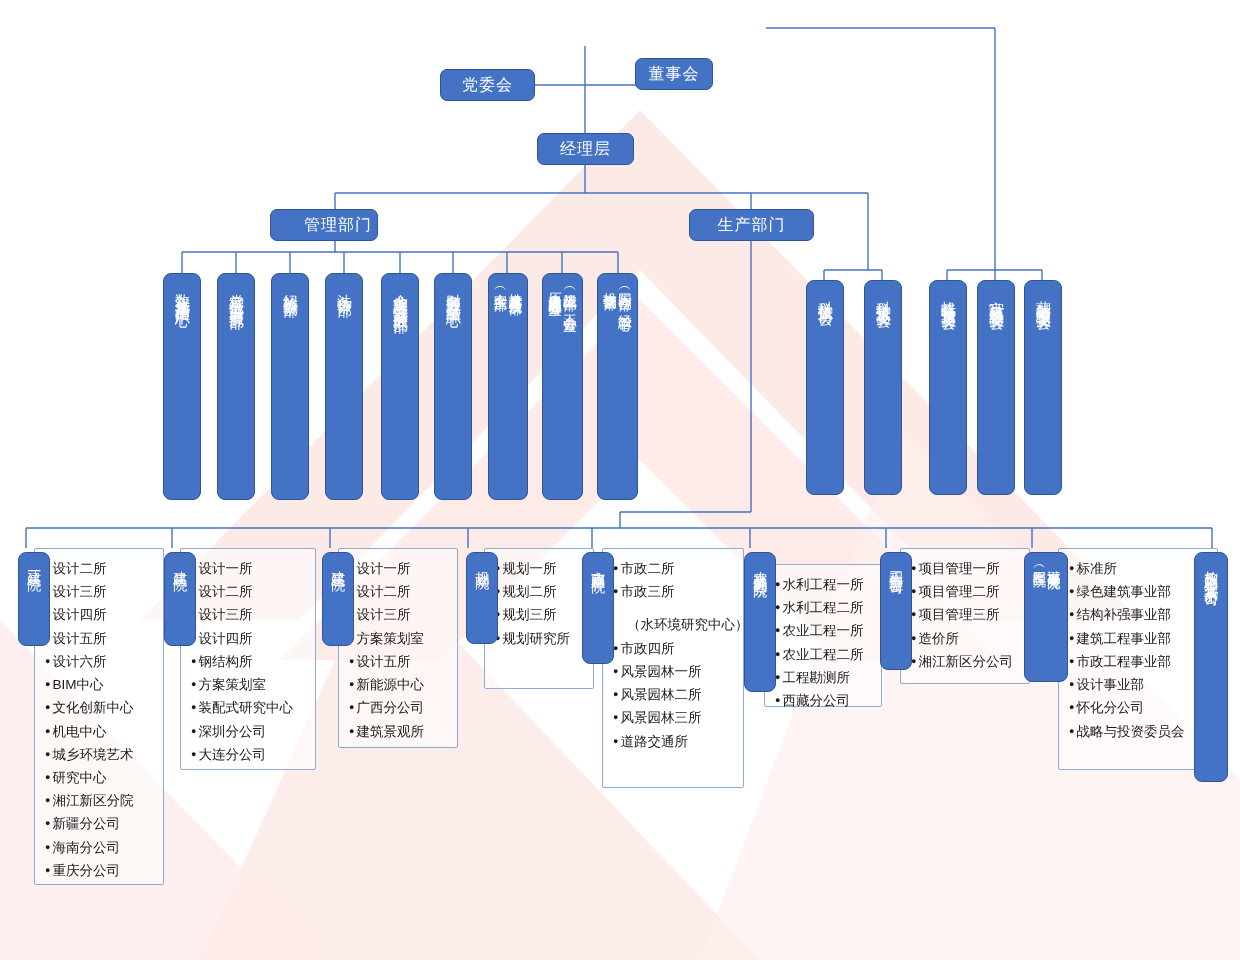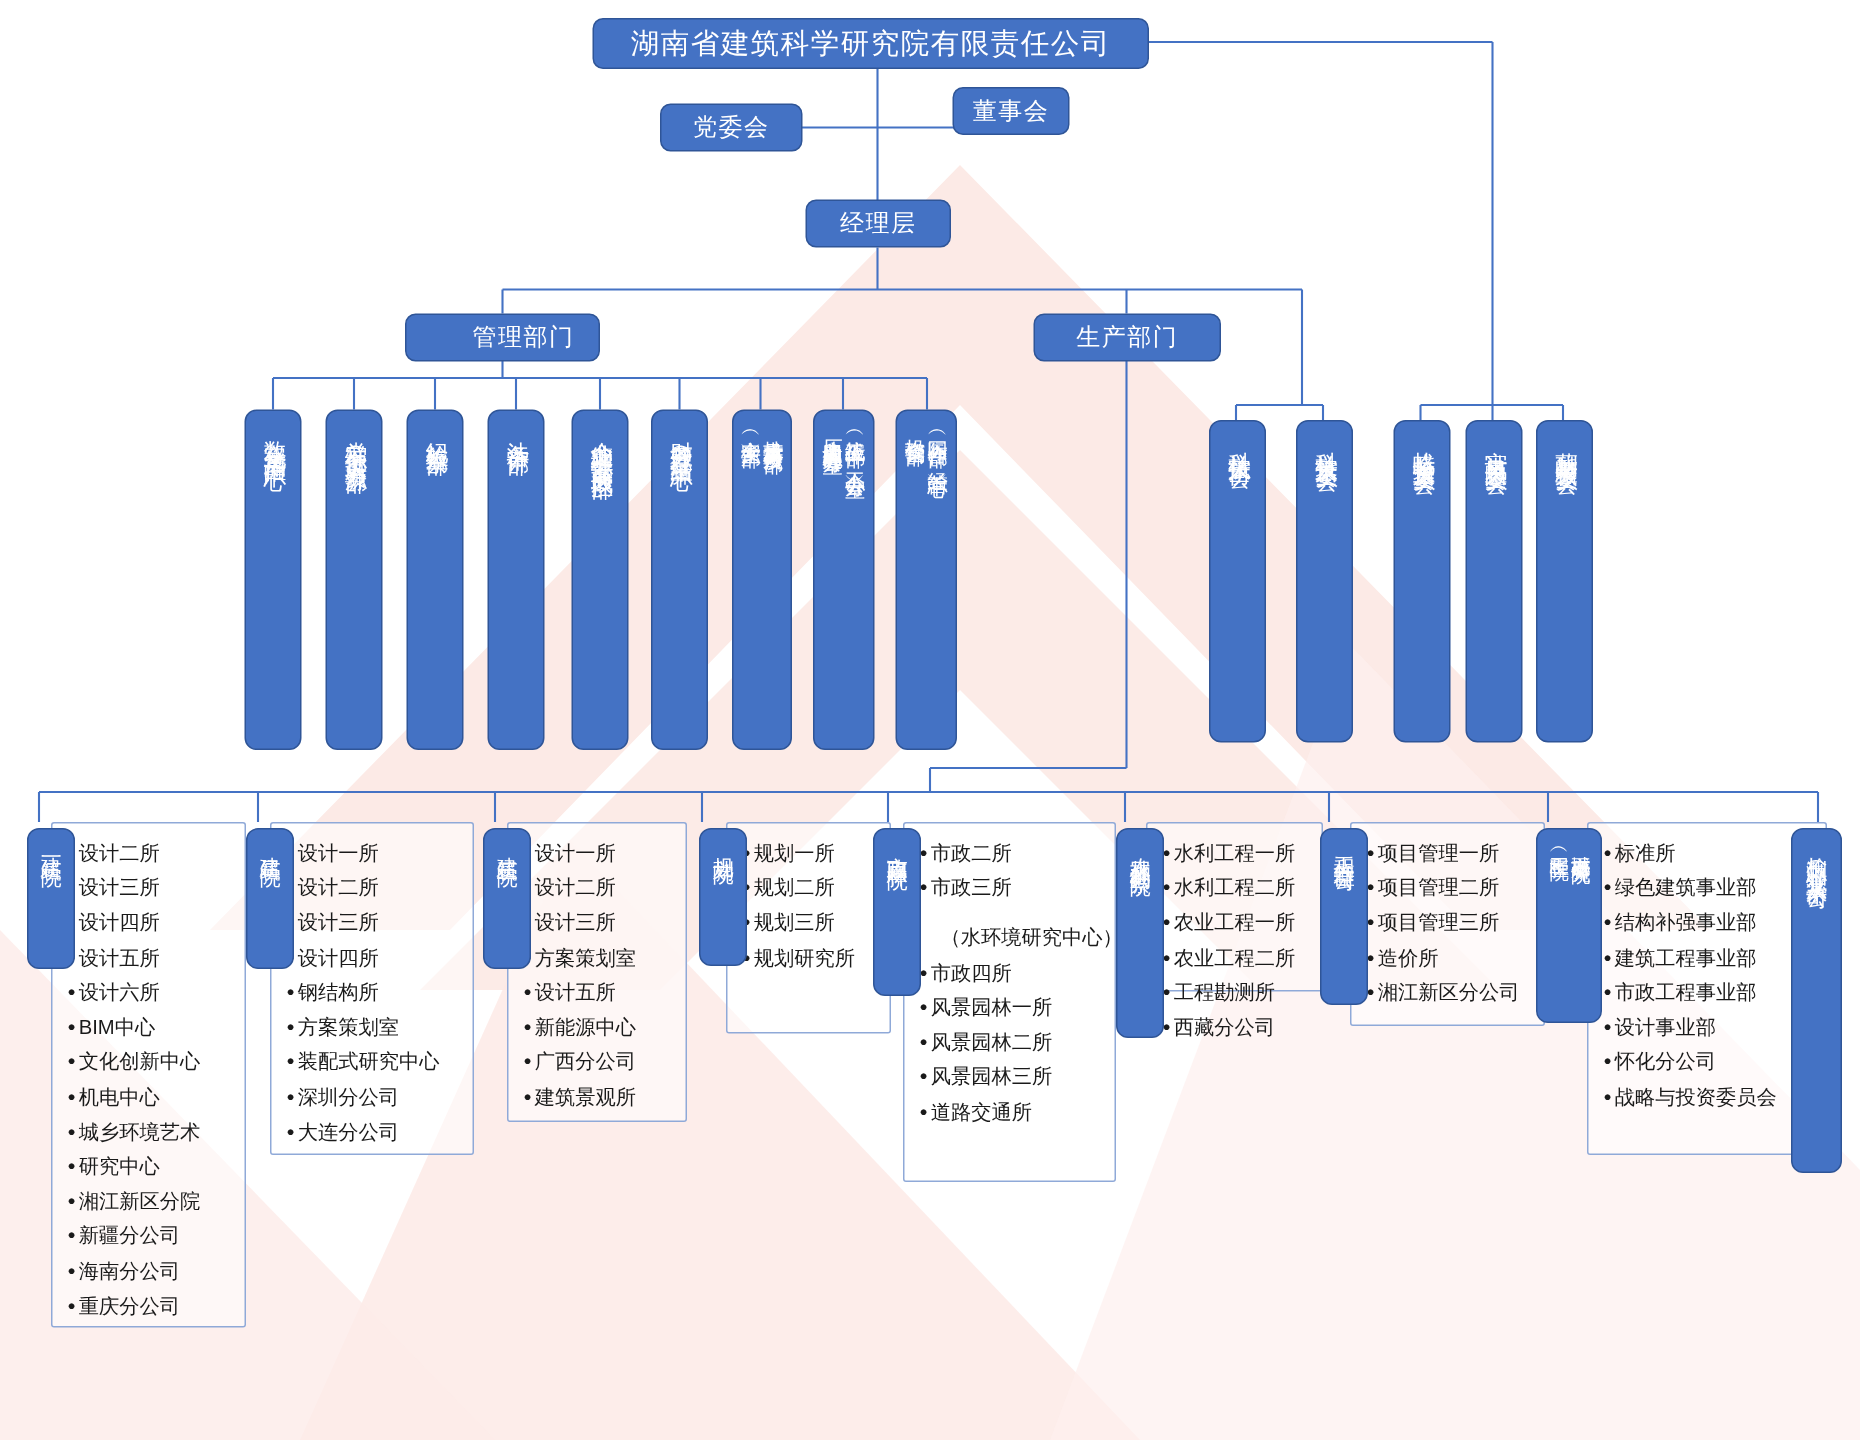--- a/index.html
+++ b/index.html
@@ -163,29 +163,28 @@
     <line x1="592" y1="528" x2="592" y2="548"></line>
     <line x1="750" y1="528" x2="750" y2="548"></line>
     <line x1="886" y1="528" x2="886" y2="548"></line>
     <line x1="1032" y1="528" x2="1032" y2="548"></line>
     <line x1="1212" y1="528" x2="1212" y2="548"></line>
   </g>
 </svg>
 
 <div id="chart">
 
-  <div class="bx h" style="left:395px;top:12px;width:371px;height:34px;">湖南省建筑科学研究院有限责任公司</div>
 
   <div class="bx h2" style="left:440px;top:69px;width:95px;height:32px;">党委会</div>
 
   <div class="bx h2" style="left:635px;top:58px;width:78px;height:32px;">董事会</div>
 
   <div class="bx h2" style="left:537px;top:133px;width:97px;height:32px;">经理层</div>
 
-  <div class="bx h2" style="left:270px;top:209px;width:130px;height:32px;padding-left:28px;">管理部门</div>
+  <div class="bx h2" style="left:270px;top:209px;width:108px;height:32px;padding-left:28px;">管理部门</div>
 
   <div class="bx h2" style="left:689px;top:209px;width:125px;height:32px;">生产部门</div>
 
   <div class="vbx" style="left:163px;top:273px;width:38px;height:227px;">
     <div class="vcol">数字化与产品推广中心</div>
   </div>
   <div class="vbx" style="left:217px;top:273px;width:38px;height:227px;">
     <div class="vcol">党群综合部（人力资源部）</div>
   </div>
   <div class="vbx" style="left:271px;top:273px;width:38px;height:227px;">
@@ -317,21 +316,21 @@
         <li>风景园林三所</li>
         <li>道路交通所</li>
       </ul>
     </div>
     <div class="tab" style="left:4px;top:4px;width:32px;height:112px;">
       <div class="vcol">市政园林院</div>
     </div>
   </div>
 
   <div class="unit" style="left:740px;top:548px;">
-    <div class="panel" style="left:24px;top:0;width:118px;height:113px;">
+    <div class="panel" style="left:24px;top:16px;width:118px;height:143px;">
       <ul>
         <li>水利工程一所</li>
         <li>水利工程二所</li>
         <li>农业工程一所</li>
         <li>农业工程二所</li>
         <li>工程勘测所</li>
         <li>西藏分公司</li>
       </ul>
     </div>
     <div class="tab" style="left:4px;top:4px;width:32px;height:140px;">

